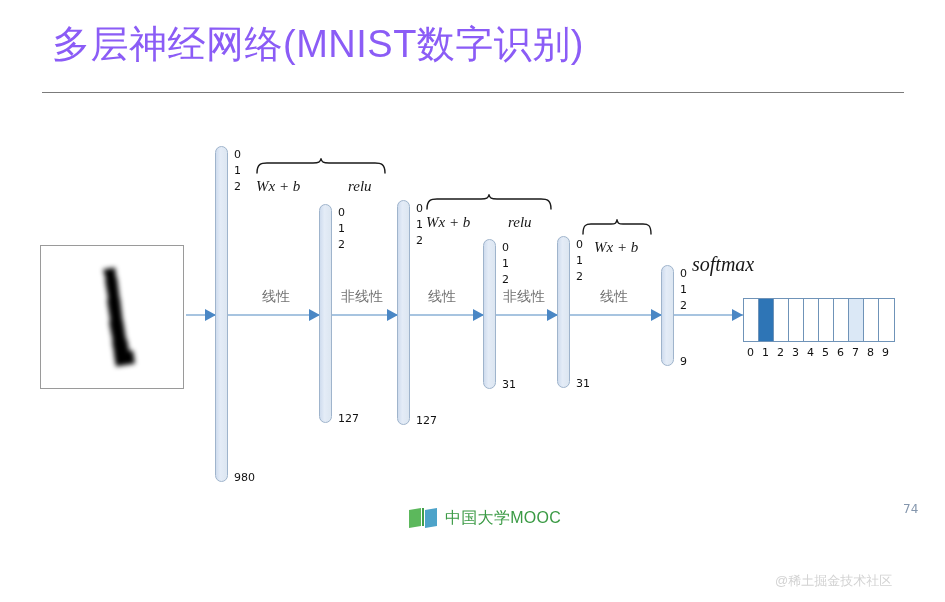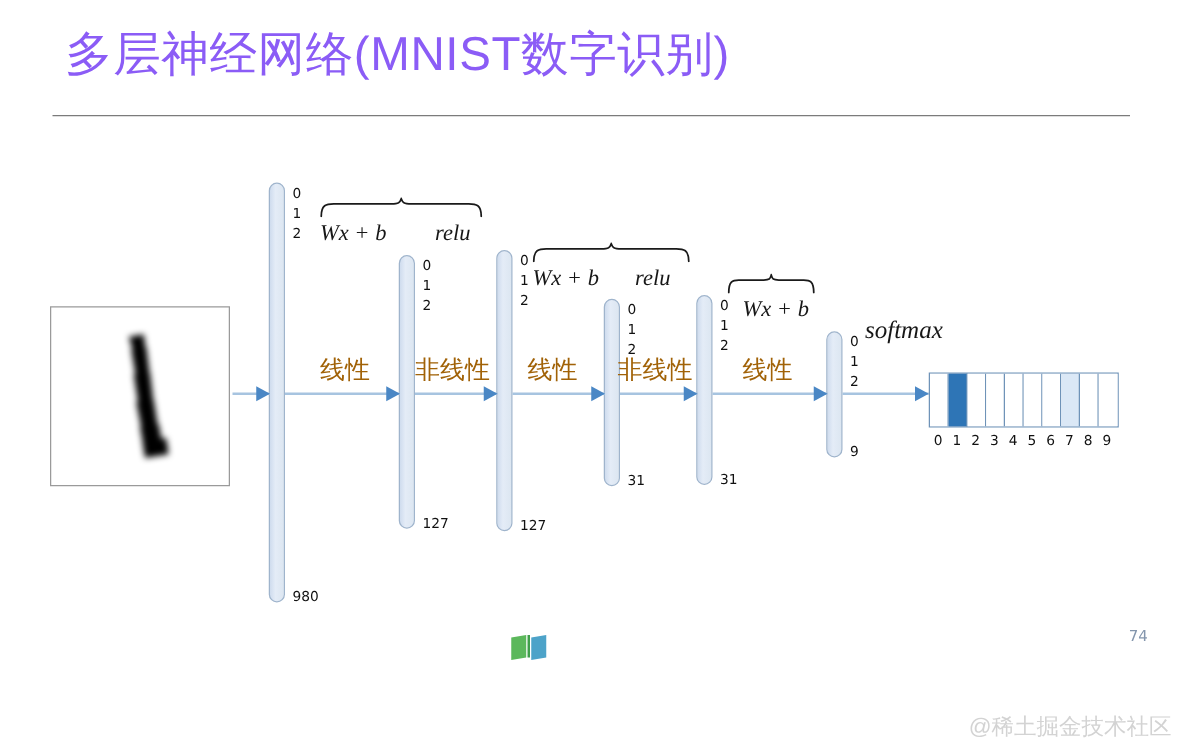--- a/index.html
+++ b/index.html
@@ -115,33 +115,33 @@
     width: 0;
     height: 0;
     border-top: 6px solid transparent;
     border-bottom: 6px solid transparent;
     border-left: 11px solid #4a87c5;
   }
 
   
   .op-label {
     position: absolute;
-    font-size: 20px;
+    font-size: 14px;
     line-height: 20px;
-    color: #a16207;
+    color: #737373;
     white-space: nowrap;
     text-align: center;
   }
 
   
   .math-label {
     position: absolute;
     font-family: "Liberation Serif", serif;
     font-style: italic;
-    font-size: 18px;
+    font-size: 15px;
     line-height: 20px;
     color: #171717;
     white-space: nowrap;
   }
 
   
   .brace {
     position: absolute;
     height: 16px;
   }
@@ -207,21 +207,21 @@
     top: 501px;
     font-size: 12px;
     line-height: 16px;
     color: #8496ad;
     font-family: "DejaVu Sans", sans-serif;
   }
   #watermark {
     position: absolute;
     left: 775px;
     top: 571px;
-    font-size: 18px;
+    font-size: 13px;
     line-height: 20px;
     color: #d3d3d3;
     white-space: nowrap;
   }
 </style>
 </head>
 <body>
 
 <div id="slide-title">多层神经网络(MNIST数字识别)</div>
 <div id="title-rule"></div>
@@ -387,16 +387,17 @@
   </div>
 
 </div>
 
 <div id="mooc-logo">
   <svg id="mooc-logo-mark" viewBox="0 0 30 22">
     <path d="M1,3 L13,1 L13,19 L1,21 Z" fill="#5cb85c"></path>
     <path d="M14,1 L16,1 L16,19 L14,19 Z" fill="#3f9f4a"></path>
     <path d="M17,3 L29,1 L29,19 L17,21 Z" fill="#4da3c9"></path>
   </svg>
+  <span id="mooc-logo-text">中国大学MOOC</span>
 </div>
 
 <div id="page-number">74</div>
 <div id="watermark">@稀土掘金技术社区</div>
 
 </body></html>

